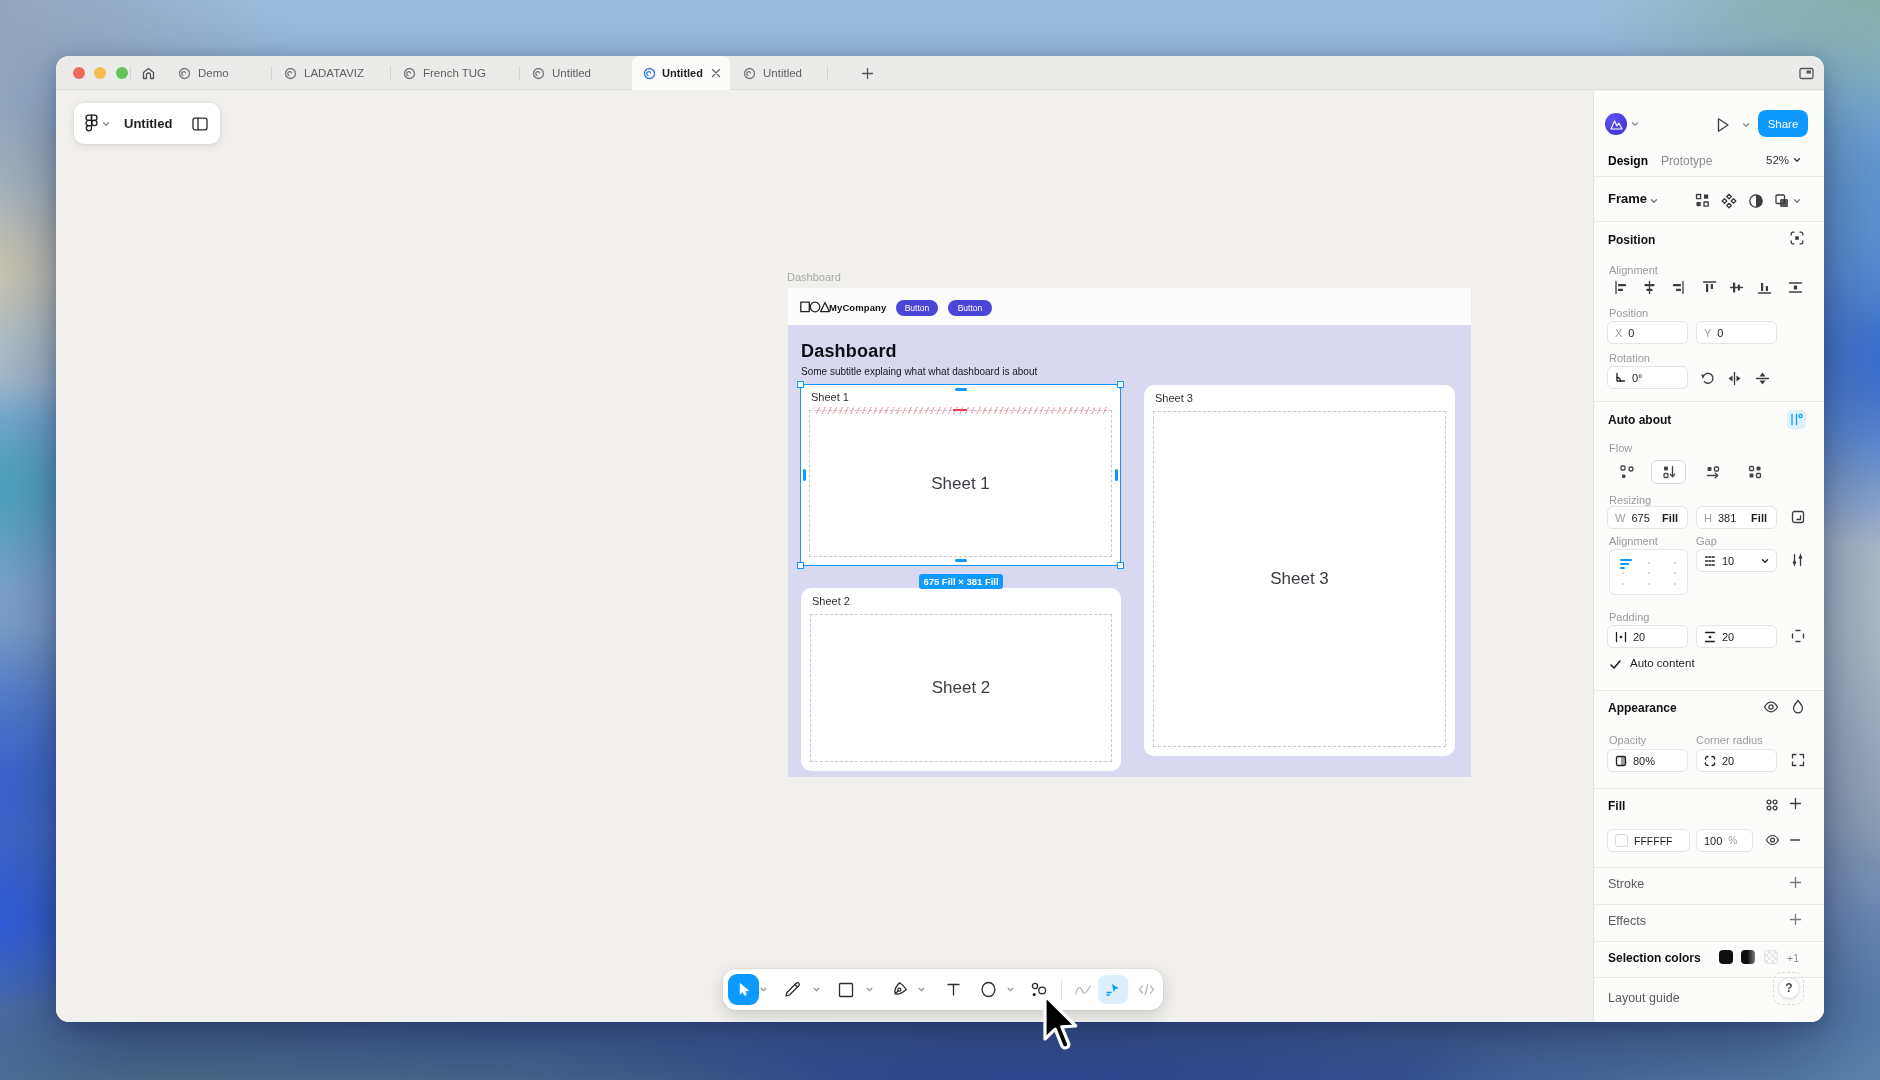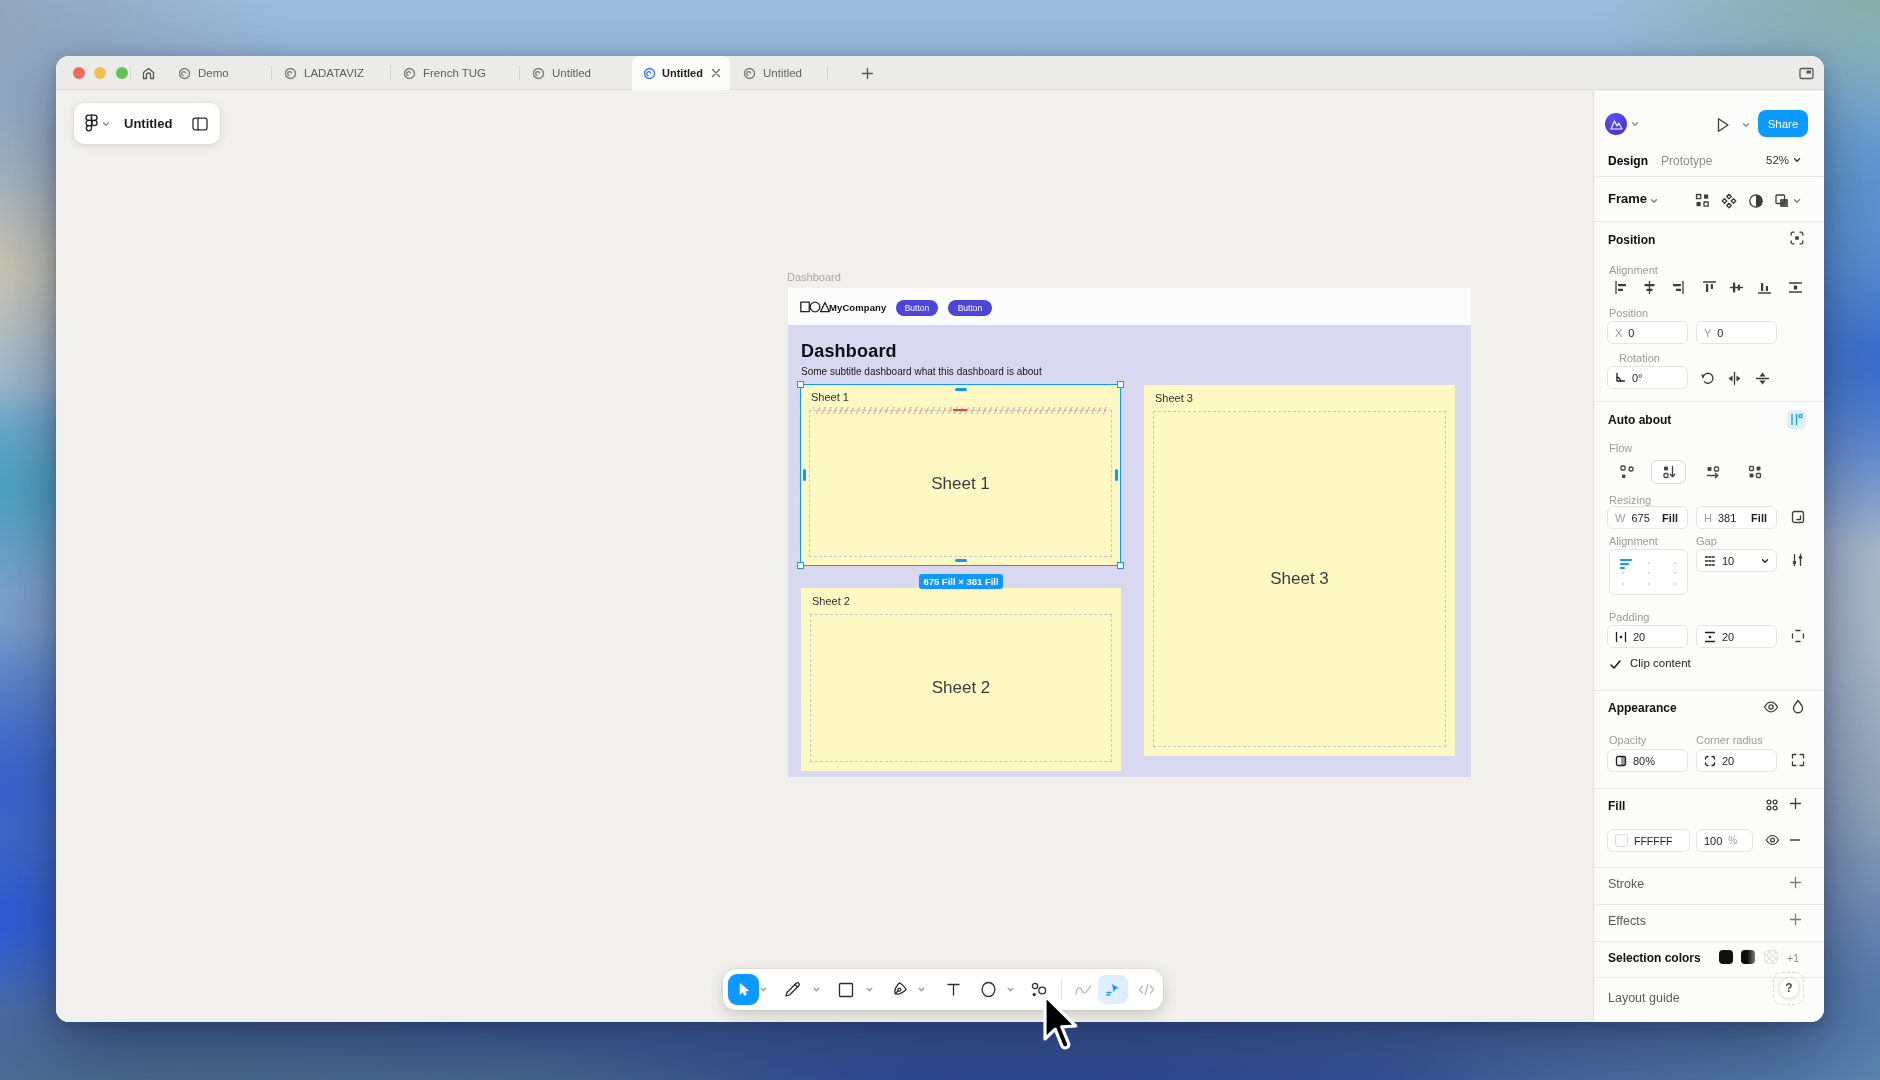--- a/index.html
+++ b/index.html
@@ -68,21 +68,21 @@
   .dlogo svg { display:block; }
   .dlogo-text { position:absolute; left:41px; top:14px; font-size:9.5px; font-weight:bold; color:#111; letter-spacing:0.1px; }
   .dbtn { position:absolute; top:12px; height:16px; border-radius:8px; background:#4c45d9; color:#fff;
     font-size:8.5px; display:flex; align-items:center; justify-content:center; }
   .dbtn.b1 { left:108px; width:42px; }
   .dbtn.b2 { left:160px; width:44px; }
   .dbody { position:absolute; left:0; top:37px; width:683px; height:452px; background:#d9d8f1; }
   .dtitle { position:absolute; left:13px; top:16px; font-size:18px; font-weight:bold; color:#0f0f14; letter-spacing:0.2px; }
   .dsubtitle { position:absolute; left:13px; top:41px; font-size:10px; color:#17171c; }
 
-  .sheet { position:absolute; background:#fef9c3; border-radius:0; }
+  .sheet { position:absolute; background:#ffffff; border-radius:10px; }
   .sheet .sh-label { position:absolute; left:11px; top:7px; font-size:11px; color:#2f2f33; }
   .sheet .sh-dash { position:absolute; left:9px; right:9px; top:26px; bottom:9px; border:1px dashed #c7c7d2; }
   .sheet .sh-center { position:absolute; left:0; top:26px; right:0; bottom:9px; display:flex; align-items:center; justify-content:center;
     font-size:17px; color:#3c3c43; }
   .sheet1 { left:12px; top:59px; width:321px; height:182px; }
   .sheet2 { left:13px; top:263px; width:320px; height:183px;padding-left:28px; }
   .sheet3 { left:356px; top:60px; width:311px; height:371px; }
 
   .hatch { position:absolute; left:13px; top:23px; width:295px; height:7px;
     background:repeating-linear-gradient(115deg, rgba(233,74,96,0.40) 0 1.4px, rgba(233,74,96,0) 1.4px 5.2px); }
@@ -248,21 +248,21 @@
               <circle class="ic" cx="15" cy="6" r="4.8"></circle>
               <path class="ic" d="M25 1.5 L29.4 10.6 H20.6 Z"></path>
             </svg>
           </div>
           <div class="dlogo-text">MyCompany</div>
           <div class="dbtn b1">Button</div>
           <div class="dbtn b2">Button</div>
         </div>
         <div class="dbody">
           <div class="dtitle">Dashboard</div>
-          <div class="dsubtitle">Some subtitle dashboard what this dashboard is about</div>
+          <div class="dsubtitle">Some subtitle explaing what what dashboard is about</div>
 
           <div class="sheet sheet1">
             <div class="sh-label">Sheet 1</div>
             <div class="sh-dash"></div>
             <div class="hatch"></div>
             <div class="hatch-dash"></div>
             <div class="sh-center">Sheet 1</div>
           </div>
 
           <div class="sheet sheet2">
@@ -542,21 +542,21 @@
       <div class="ins-label" style="left:15px;top:216px">Position</div>
       <div class="ins-input" style="left:13px;top:230px;width:81px">
         <span class="pfx">X</span>
           <span>0</span>
       </div>
       <div class="ins-input" style="left:102px;top:230px;width:81px">
         <span class="pfx">Y</span>
           <span>0</span>
       </div>
 
-      <div class="ins-label" style="left:25px;top:261px">Rotation</div>
+      <div class="ins-label" style="left:15px;top:261px">Rotation</div>
       <div class="ins-input" style="left:13px;top:275px;width:81px">
         <svg width="11" height="11" viewBox="0 0 11 11">
             <path class="ic" d="M2 1.5 V9 H9.5"></path>
             <path class="ic" d="M2 5.5 A3.5 3.5 0 0 1 5.5 9"></path>
           </svg>
         <span>0°</span>
       </div>
       <div class="iconbtn" style="left:103px;top:277px;width:20px;height:20px">
         <svg width="15" height="15" viewBox="0 0 15 15">
             <path class="ic" d="M3 6.5 a5 5 0 1 1 1.4 4.3"></path>
@@ -690,21 +690,21 @@
         <svg width="14" height="14" viewBox="0 0 14 14">
             <path class="ic" d="M5 1.5 H9 M1.5 5 V9 M5 12.5 H9 M12.5 5 V9"></path>
           </svg>
       </div>
 
       <div class="checkmark">
         <svg width="13" height="13" viewBox="0 0 13 13">
             <path class="ic" style="stroke-width:1.6" d="M2 7 L5 10 L11 3"></path>
           </svg>
       </div>
-      <div style="position:absolute;left:36px;top:566px;font-size:11.5px;color:#1e1e1e">Clip content</div>
+      <div style="position:absolute;left:36px;top:566px;font-size:11.5px;color:#1e1e1e">Auto content</div>
       <div class="divider" style="top:599px"></div>
 
       <div class="ins-header" style="left:14px;top:610px">Appearance</div>
       <div class="iconbtn" style="left:169px;top:608px;width:16px;height:16px">
         <svg width="16" height="12" viewBox="0 0 16 12">
             <path class="ic" d="M1.5 6 C3.5 2.5 6 1.2 8 1.2 C10 1.2 12.5 2.5 14.5 6 C12.5 9.5 10 10.8 8 10.8 C6 10.8 3.5 9.5 1.5 6 Z"></path>
             <circle class="ic" cx="8" cy="6" r="2.1"></circle>
           </svg>
       </div>
       <div class="iconbtn" style="left:196px;top:607px;width:16px;height:16px">

